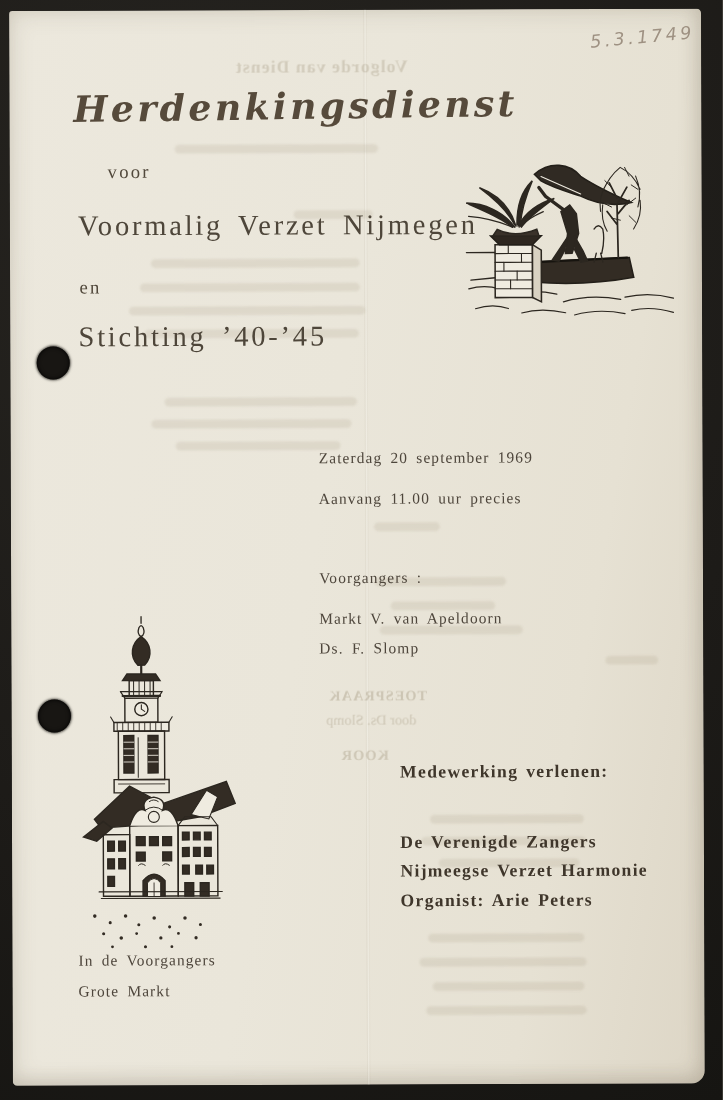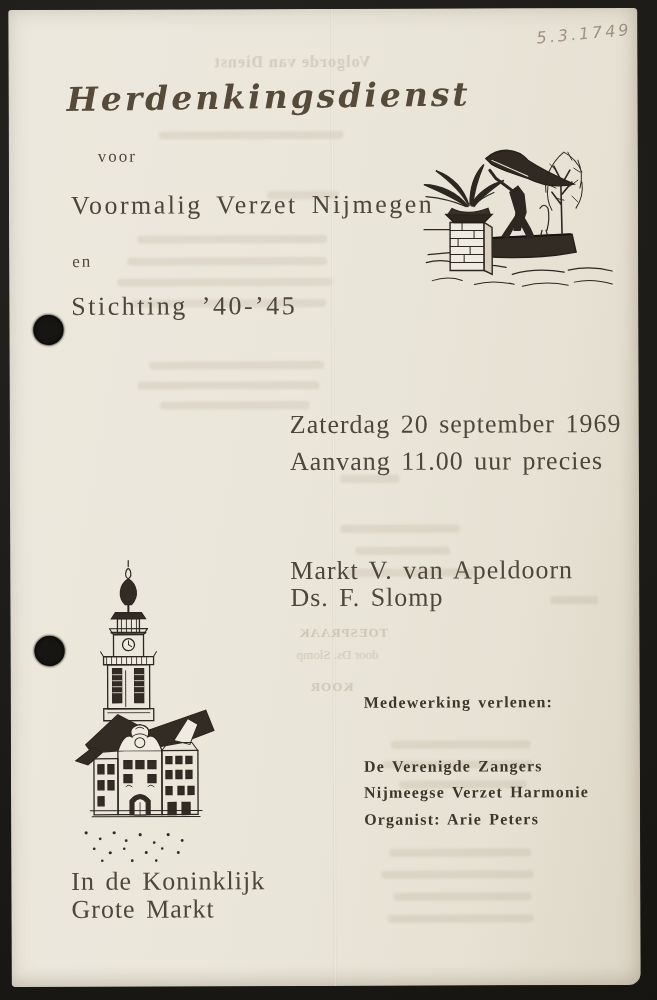--- a/index.html
+++ b/index.html
@@ -43,21 +43,21 @@
   }
   .title{
     position:absolute;left:58px;top:68px;
     font-family:"DejaVu Serif", serif;font-style:italic;font-weight:bold;
     font-size:33px;letter-spacing:3px;color:#564a3b;
     transform:rotate(-0.6deg);
   }
   .t{position:absolute;color:#51483b;}
   .small-label{font-size:17px;letter-spacing:2px;}
   .big-line{font-size:26px;letter-spacing:2.5px;word-spacing:5px;color:#4e463a;}
-  .mid-line{font-size:26px;letter-spacing:1px;word-spacing:3px;color:#4e463c;}
+  .mid-line{font-size:14px;letter-spacing:1px;word-spacing:3px;color:#4e463c;}
   .voor{left:63px;top:137px;margin-left:26px;}
   .org1{left:62px;top:181px;}
   .en{left:63px;top:242px;}
   .org2{left:62px;top:282px;}
   .date{left:280px;top:401px;}
   .time{left:280px;top:438px;}
   .voorg{left:280px;top:510px;}
   .name1{left:280px;top:547px;}
   .name2{left:280px;top:574px;}
   .bold-line{
@@ -128,29 +128,30 @@
 
     <div class="title">Herdenkingsdienst</div>
     <div class="t small-label voor">voor</div>
     <div class="t big-line org1">Voormalig Verzet Nijmegen</div>
     <div class="t small-label en">en</div>
     <div class="t big-line org2">Stichting ’40-’45</div>
 
     <div class="t mid-line date">Zaterdag 20 september 1969</div>
     <div class="t mid-line time">Aanvang 11.00 uur precies</div>
 
+    <div class="t mid-line voorg">Voorgangers :</div>
     <div class="t mid-line name1">Markt V. van Apeldoorn</div>
     <div class="t mid-line name2">Ds. F. Slomp</div>
 
     <div class="t bold-line medew">Medewerking verlenen:</div>
     <div class="t bold-line c1">De Verenigde Zangers</div>
     <div class="t bold-line c2">Nijmeegse Verzet Harmonie</div>
     <div class="t bold-line c3">Organist: Arie Peters</div>
 
-    <div class="t mid-line ven1">In de Koninklijk</div>
+    <div class="t mid-line ven1">In de Voorgangers</div>
     <div class="t mid-line ven2">Grote Markt</div>
 
     <svg class="illu monument" viewBox="0 0 205 168" fill="none" stroke="#2c2720" stroke-width="1.4" stroke-linecap="round">
 
       <path d="M4 128 q14 -4 28 0 M40 134 q20 -6 44 -1 M90 140 q24 -7 52 -2 M146 136 q22 -5 44 1" stroke-width="1.2"></path>
       <path d="M10 146 q16 -5 30 0 M52 150 q18 -5 40 0 M100 152 q22 -6 46 -1 M152 148 q18 -4 38 2" stroke-width="1"></path>
       <path d="M6 120 l22 -2 M2 95 l26 0" stroke-width="1.3"></path>
 
       <path d="M58 104 L150 100 L154 118 Q110 126 62 122 Z" fill="#332c24" stroke="#231f19"></path>
       <path d="M60 104 L148 100" stroke="#17140f" stroke-width="2"></path>

